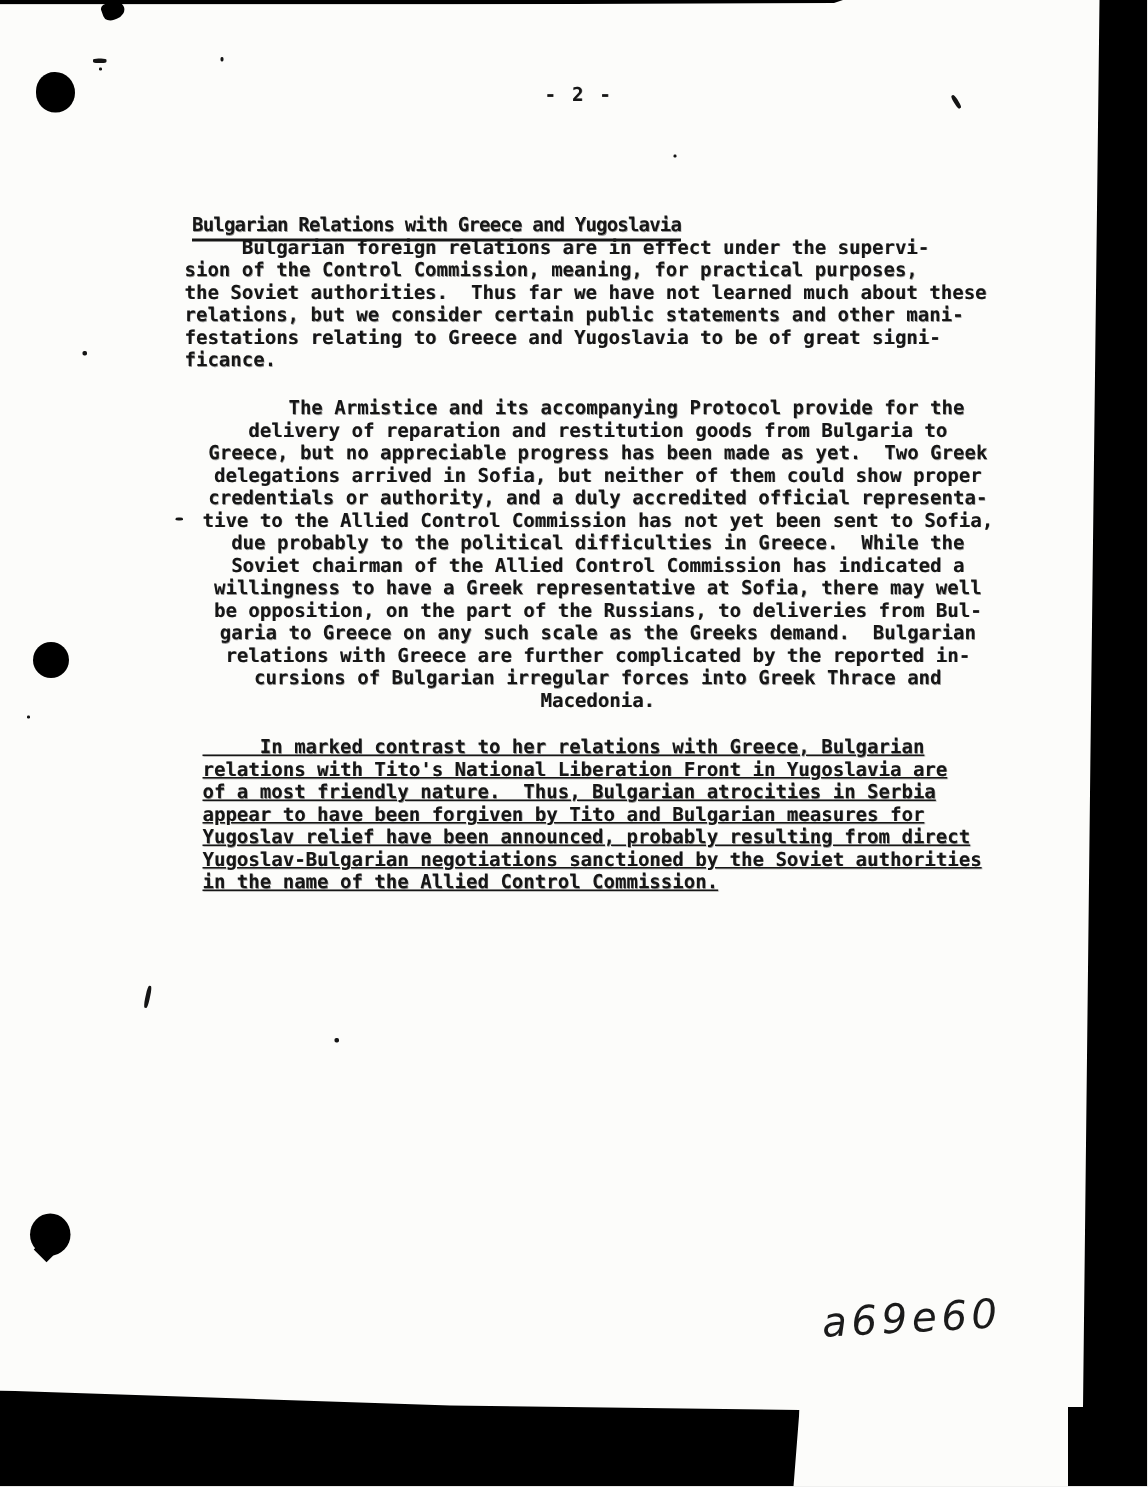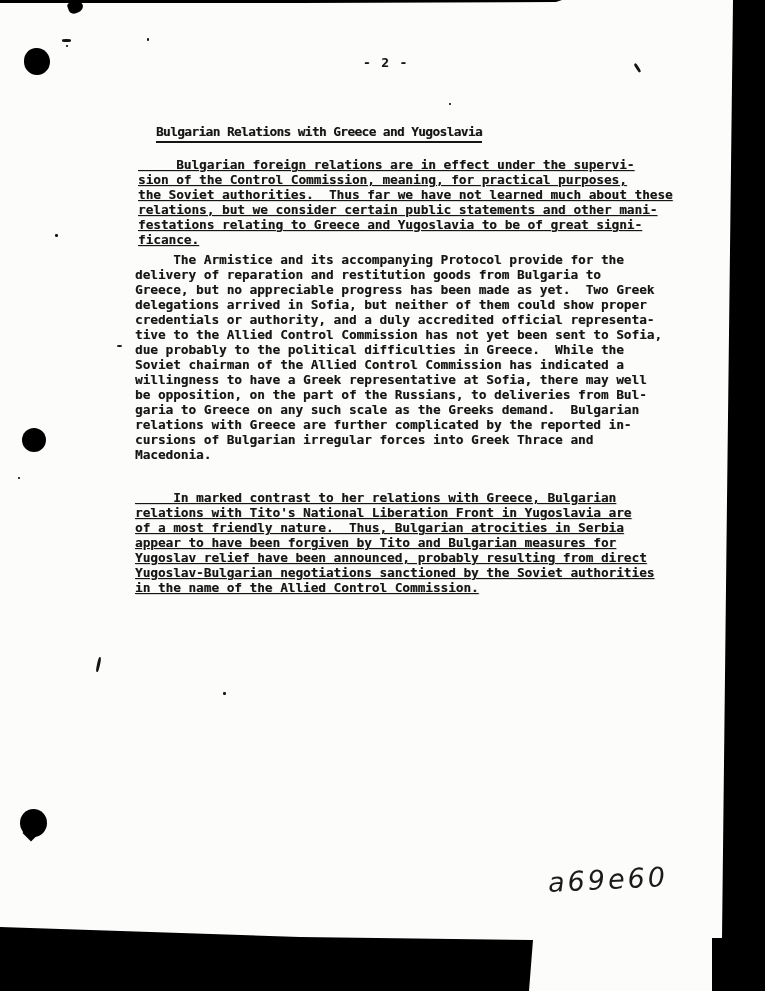--- a/index.html
+++ b/index.html
@@ -33,28 +33,27 @@
     white-space: pre;
     text-shadow: 0.4px 0.4px 0 rgba(25,25,25,0.45);
   }
   .page-number {
     left: 363px;
     top: 55px;
     letter-spacing: 1.5px;
   }
   .heading {
     left: 128px;
-    top: 124px;
+    top: 142px;
     letter-spacing: -0.55px;
     border-bottom: 2px solid var(--ink);
     padding-bottom: 2px;
-    margin-left: 28px;
   }
-  .para1 { left: 138px; top: 157px; text-decoration: underline; }
-  .para2 { left: 135px; top: 252px; }
+  .para1 { left: 123px; top: 157px; }
+  .para2 { left: 135px; top: 264px; text-align: center; }
   .para3 { left: 135px; top: 490px; text-decoration: underline; }
 
   .handwritten {
     position: absolute;
     left: 548px;
     top: 864px;
     font-family: "DejaVu Sans", "Liberation Sans", sans-serif;
     font-style: italic;
     font-weight: 400;
     font-size: 27px;

